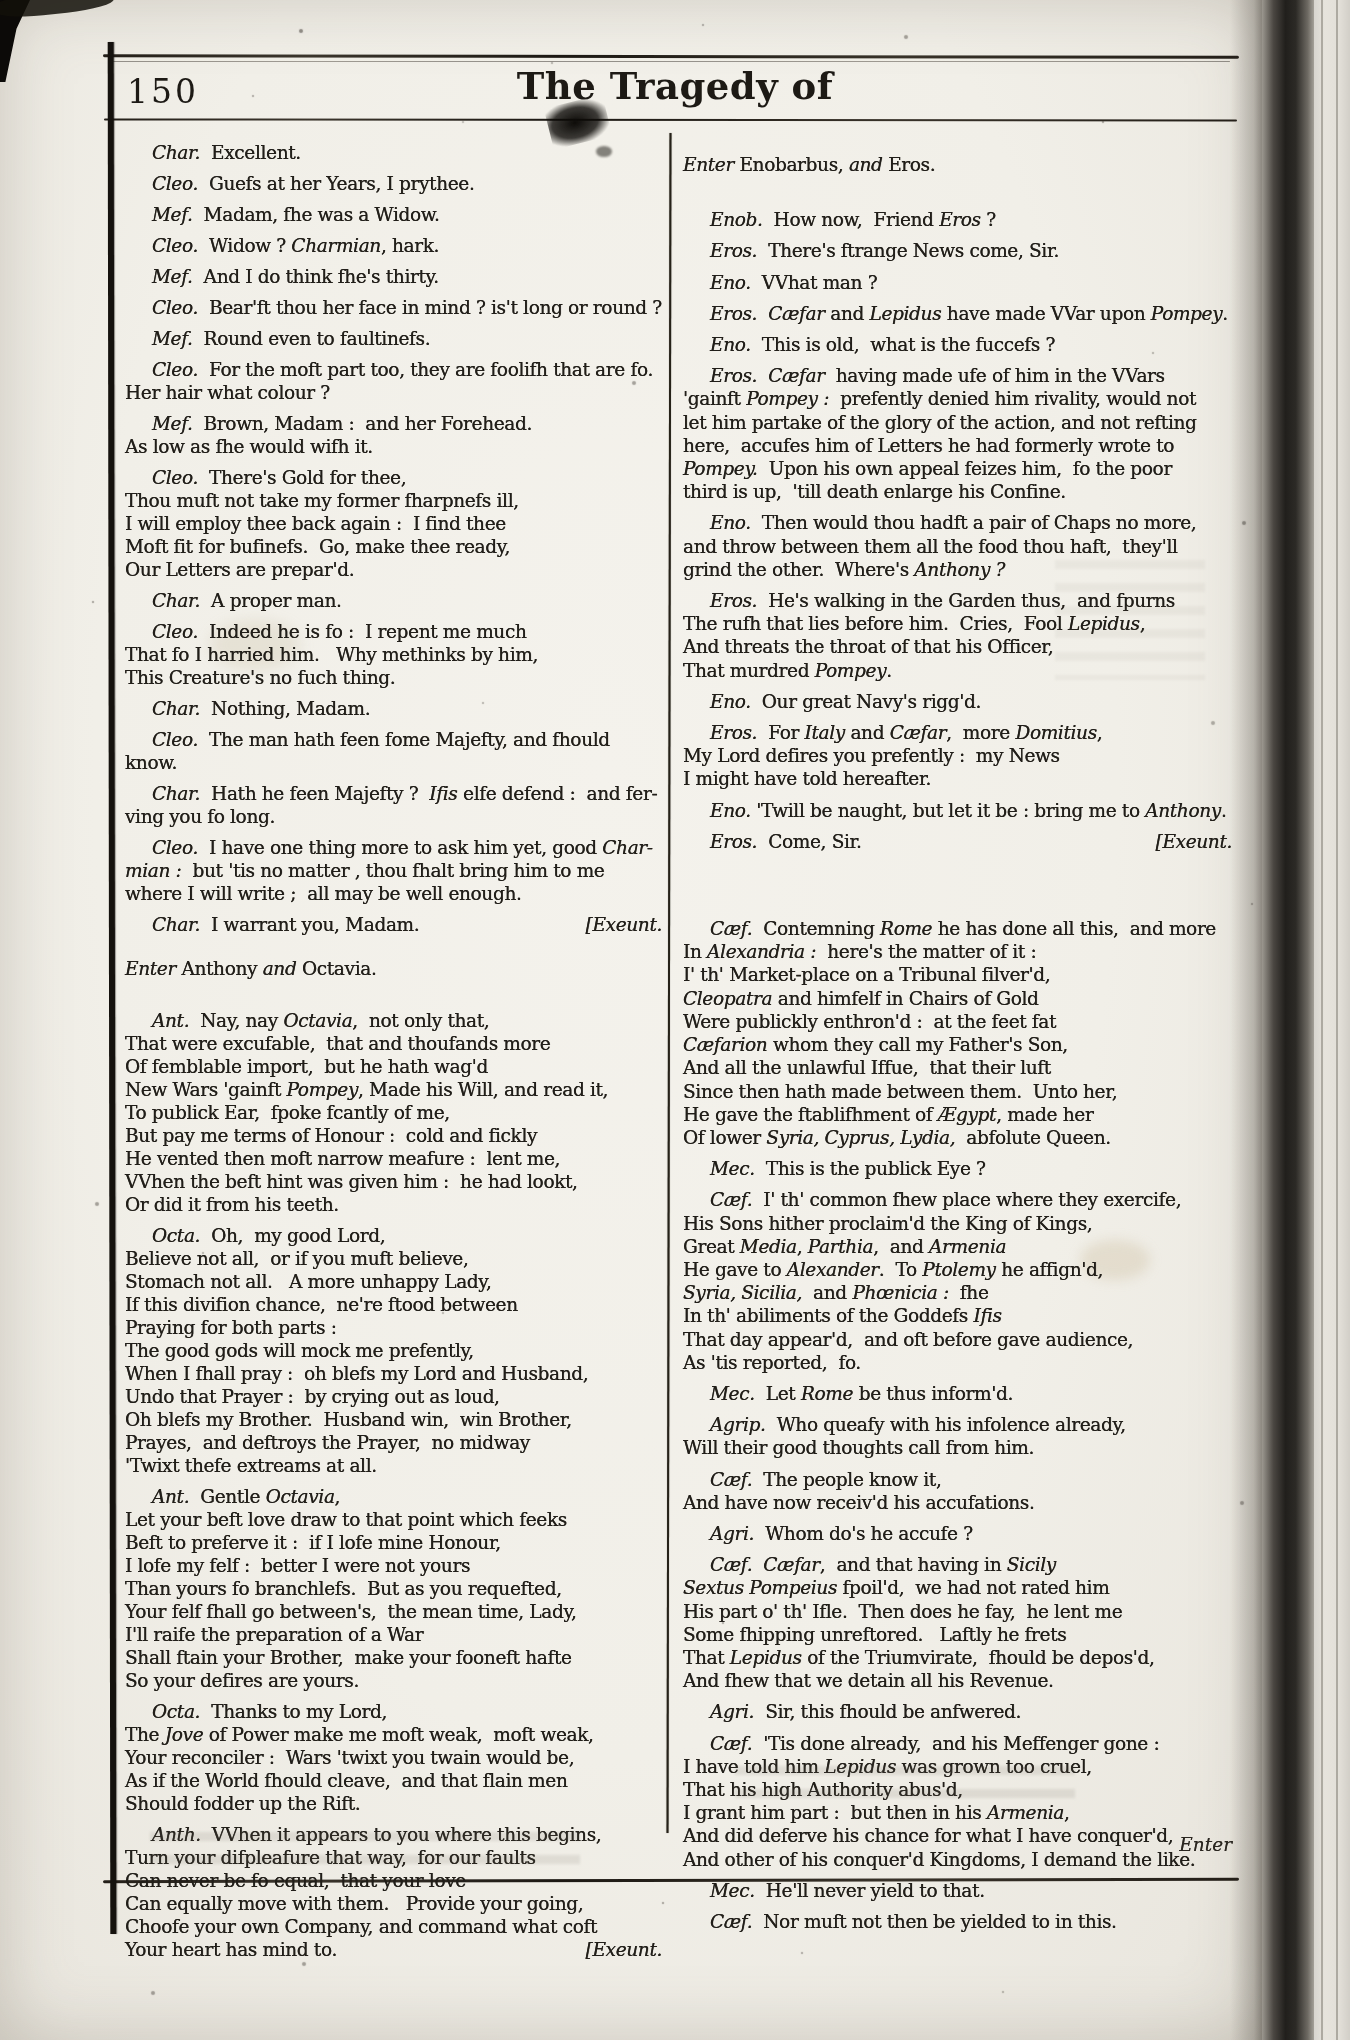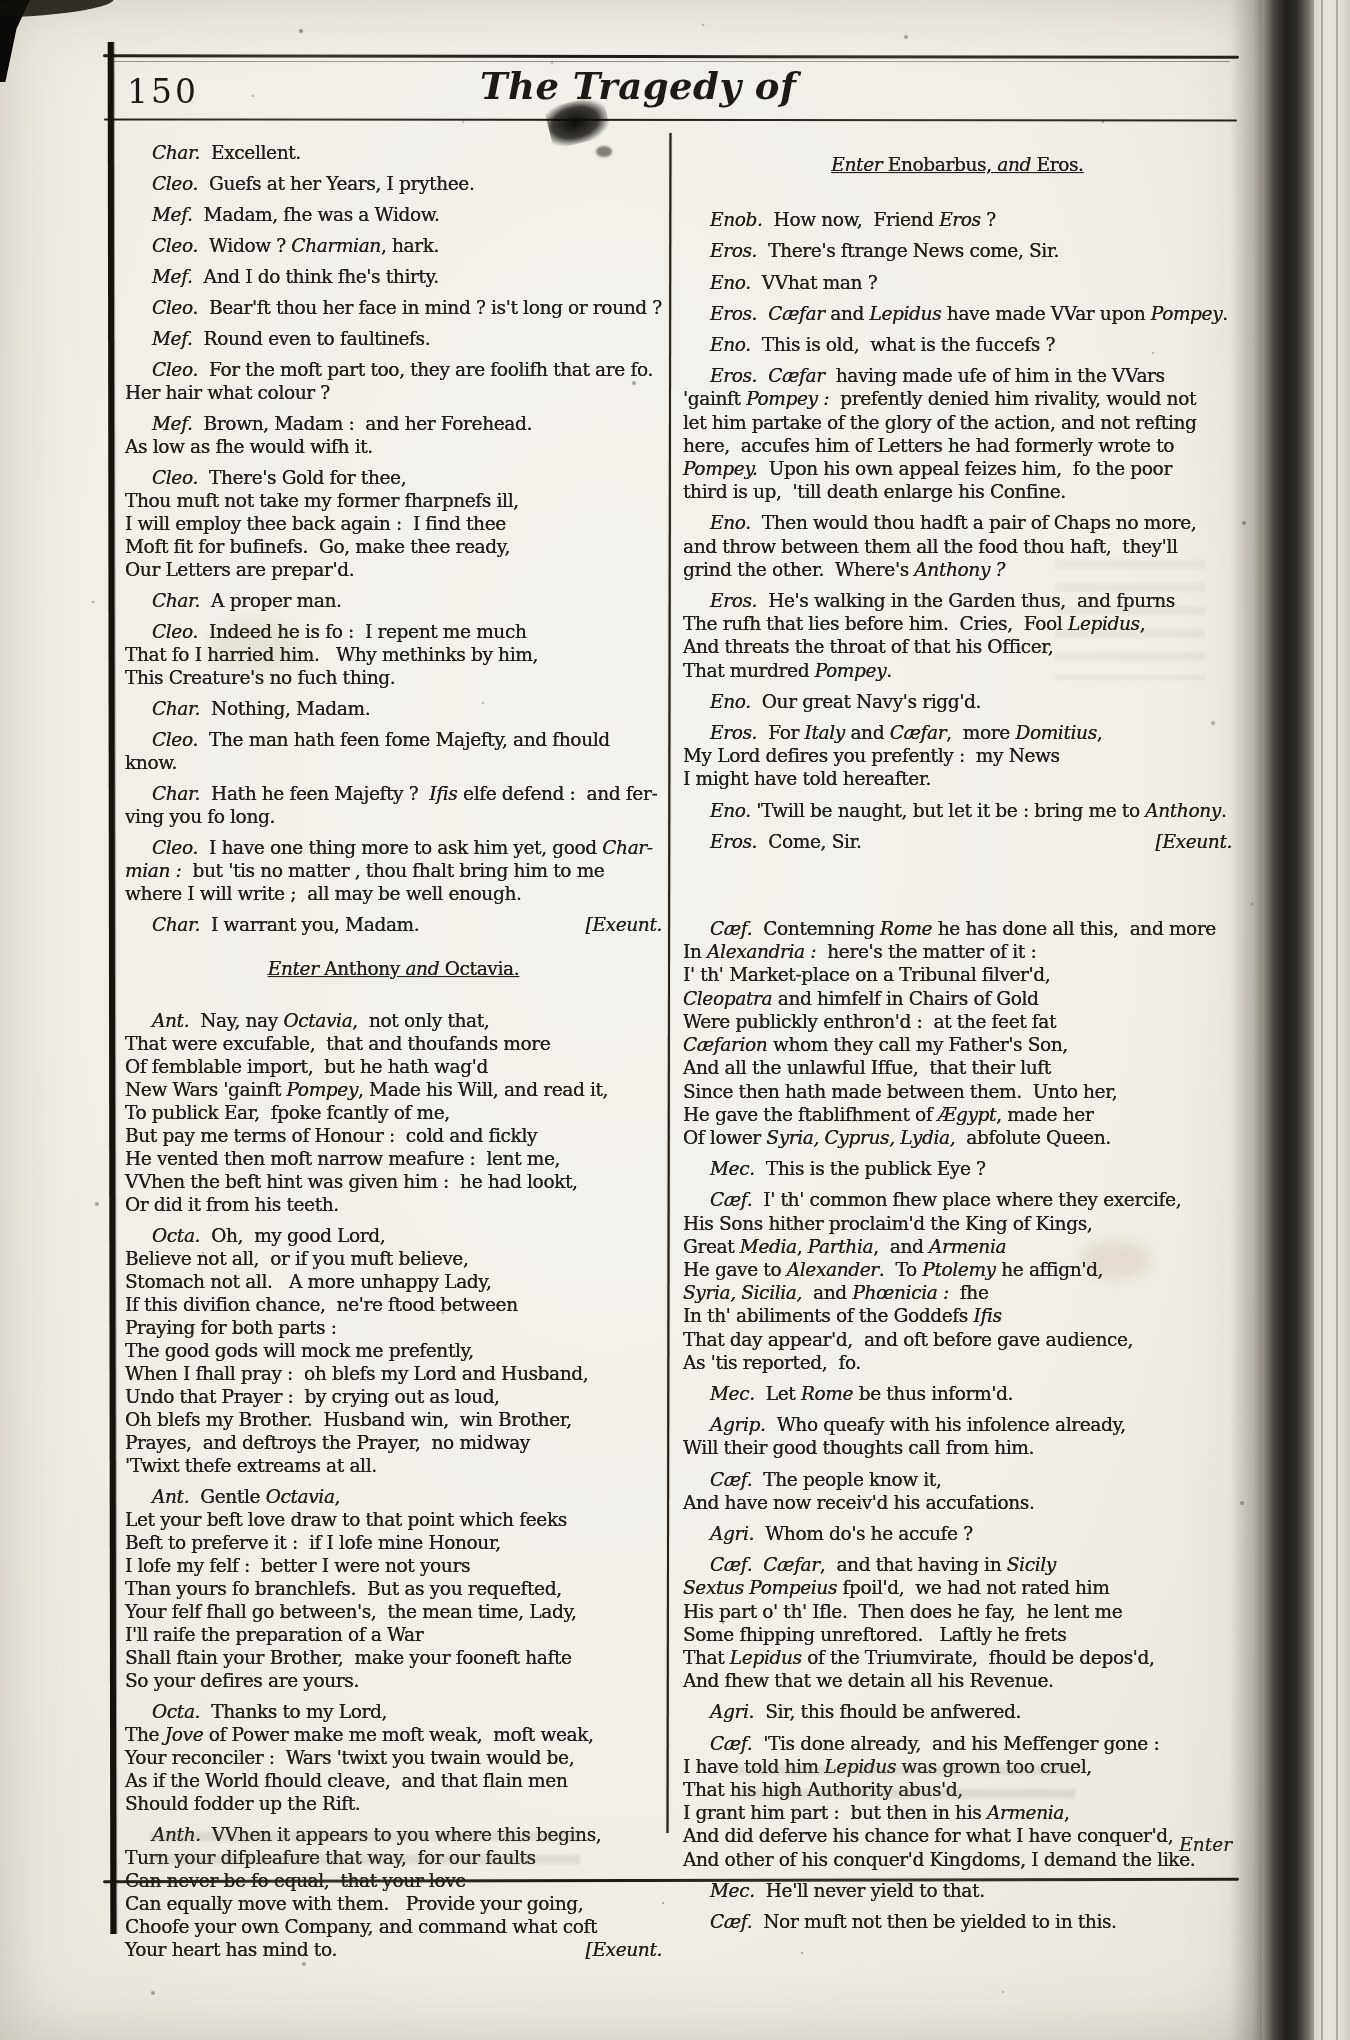--- a/index.html
+++ b/index.html
@@ -25,31 +25,31 @@
   #rule-header{left:104px;top:119px;width:1133px;height:2px;transform:rotate(.06deg);}
   #rule-bottom{left:103px;top:1879px;width:1136px;height:3px;transform:rotate(-.12deg);}
   #border-left{position:absolute;left:109px;top:42px;width:6px;height:1892px;background:#15120e;
         transform:rotate(-.08deg);box-shadow:1px 0 1px rgba(21,18,14,.4);}
   #divider{position:absolute;left:668px;top:133px;width:2px;height:1700px;background:#262219;
         transform:rotate(.1deg);box-shadow:0 0 1px rgba(38,34,25,.6);}
 
   
   #page-number{position:absolute;left:127px;top:72px;font-size:33px;font-weight:normal;
         letter-spacing:3px;color:#1d1a15;}
-  #running-title{position:absolute;left:480px;top:64px;width:390px;text-align:left;
-        font-size:37px;font-weight:bold;font-style:italic;color:#1d1a15;letter-spacing:.5px;}
+  #running-title{position:absolute;left:480px;top:64px;width:390px;text-align:center;
+        font-size:37px;font-weight:bold;color:#1d1a15;letter-spacing:.5px;}
 
   
   .col{position:absolute;color:#211e19;font-size:18.5px;letter-spacing:-.35px;
        text-shadow:0 0 .5px rgba(33,30,25,.85), .4px .4px 0 rgba(33,30,25,.25);}
   #left-col{left:125px;top:133px;width:537px;line-height:23px;}
   #right-col{left:683px;top:135px;width:549px;line-height:23.2px;}
   .tl{white-space:pre;position:relative;}
   .tl.ind{padding-left:27px;margin-top:8px;}
-  .tl.ct{text-align:center;white-space:normal;text-decoration:underline;}
+  .tl.ct{white-space:normal;}
   .tl i{font-style:italic;}
   .exit{position:absolute;right:0;top:0;font-style:italic;}
   #catchword{position:absolute;left:1135px;top:1834px;width:97px;text-align:right;
        font-style:italic;font-size:18.5px;color:#2a2620;
        text-shadow:0 0 .5px rgba(42,38,32,.8);}
 
   
   #corner-blot{position:absolute;left:0;top:0;width:30px;height:82px;background:#0c0a08;
        clip-path:polygon(0 0,100% 0,55% 35%,18% 100%,0 100%);}
   #top-smudge{position:absolute;left:-6px;top:-8px;width:120px;height:22px;background:#131109;

